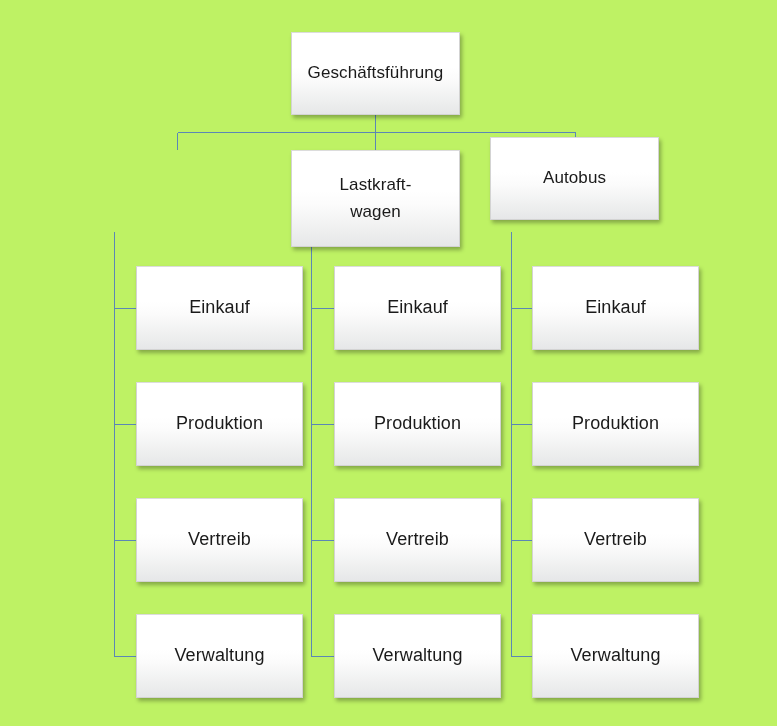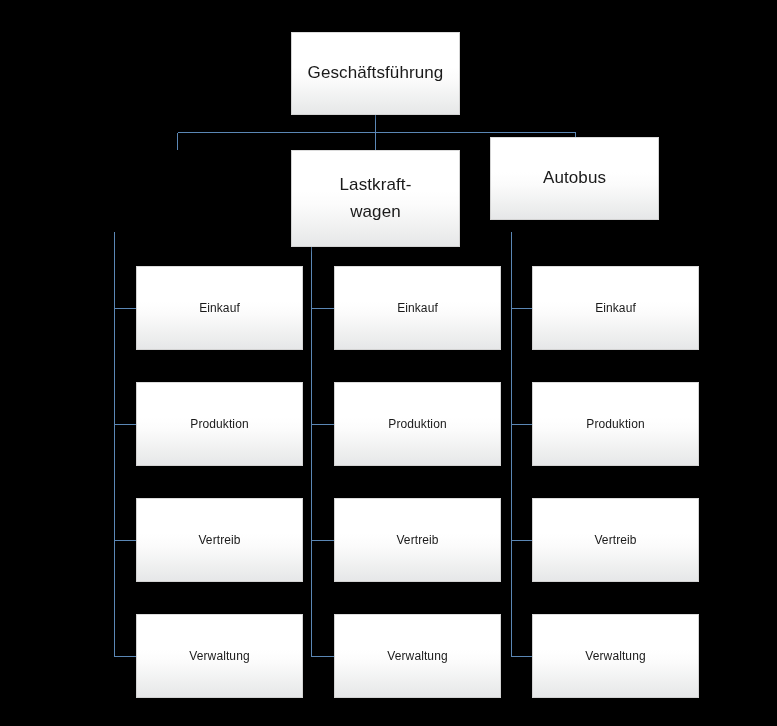--- a/index.html
+++ b/index.html
@@ -48,26 +48,26 @@
     letter-spacing: 0.1px;
     -webkit-font-smoothing: antialiased;
   }
   .node .label {
     display: block;
     padding: 0 6px;
     white-space: pre-line;
   }
   .node-root   { font-size: 17px; }
   .node-branch { font-size: 17px; }
-  .node-leaf   { font-size: 12px; }
+  .node-leaf   { font-size: 18px; }
 </style>
 </head>
 <body style="background: rgb(255, 255, 255);">
 
-<div id="canvas" style="background: #000000;">
+<div id="canvas" style="background: #bef264;">
 
   <svg id="edge-layer" viewBox="0 0 777 726" width="777" height="726" xmlns="http://www.w3.org/2000/svg">
     <g stroke="#5b87b5" stroke-width="1.4" fill="none" shape-rendering="crispEdges">
 
       <line x1="375.5" y1="115" x2="375.5" y2="132.5"></line>
 
       <line x1="177.5" y1="132.5" x2="575.5" y2="132.5"></line>
 
       <line x1="177.5" y1="132.5" x2="177.5" y2="150"></line>
       <line x1="375.5" y1="132.5" x2="375.5" y2="150"></line>

